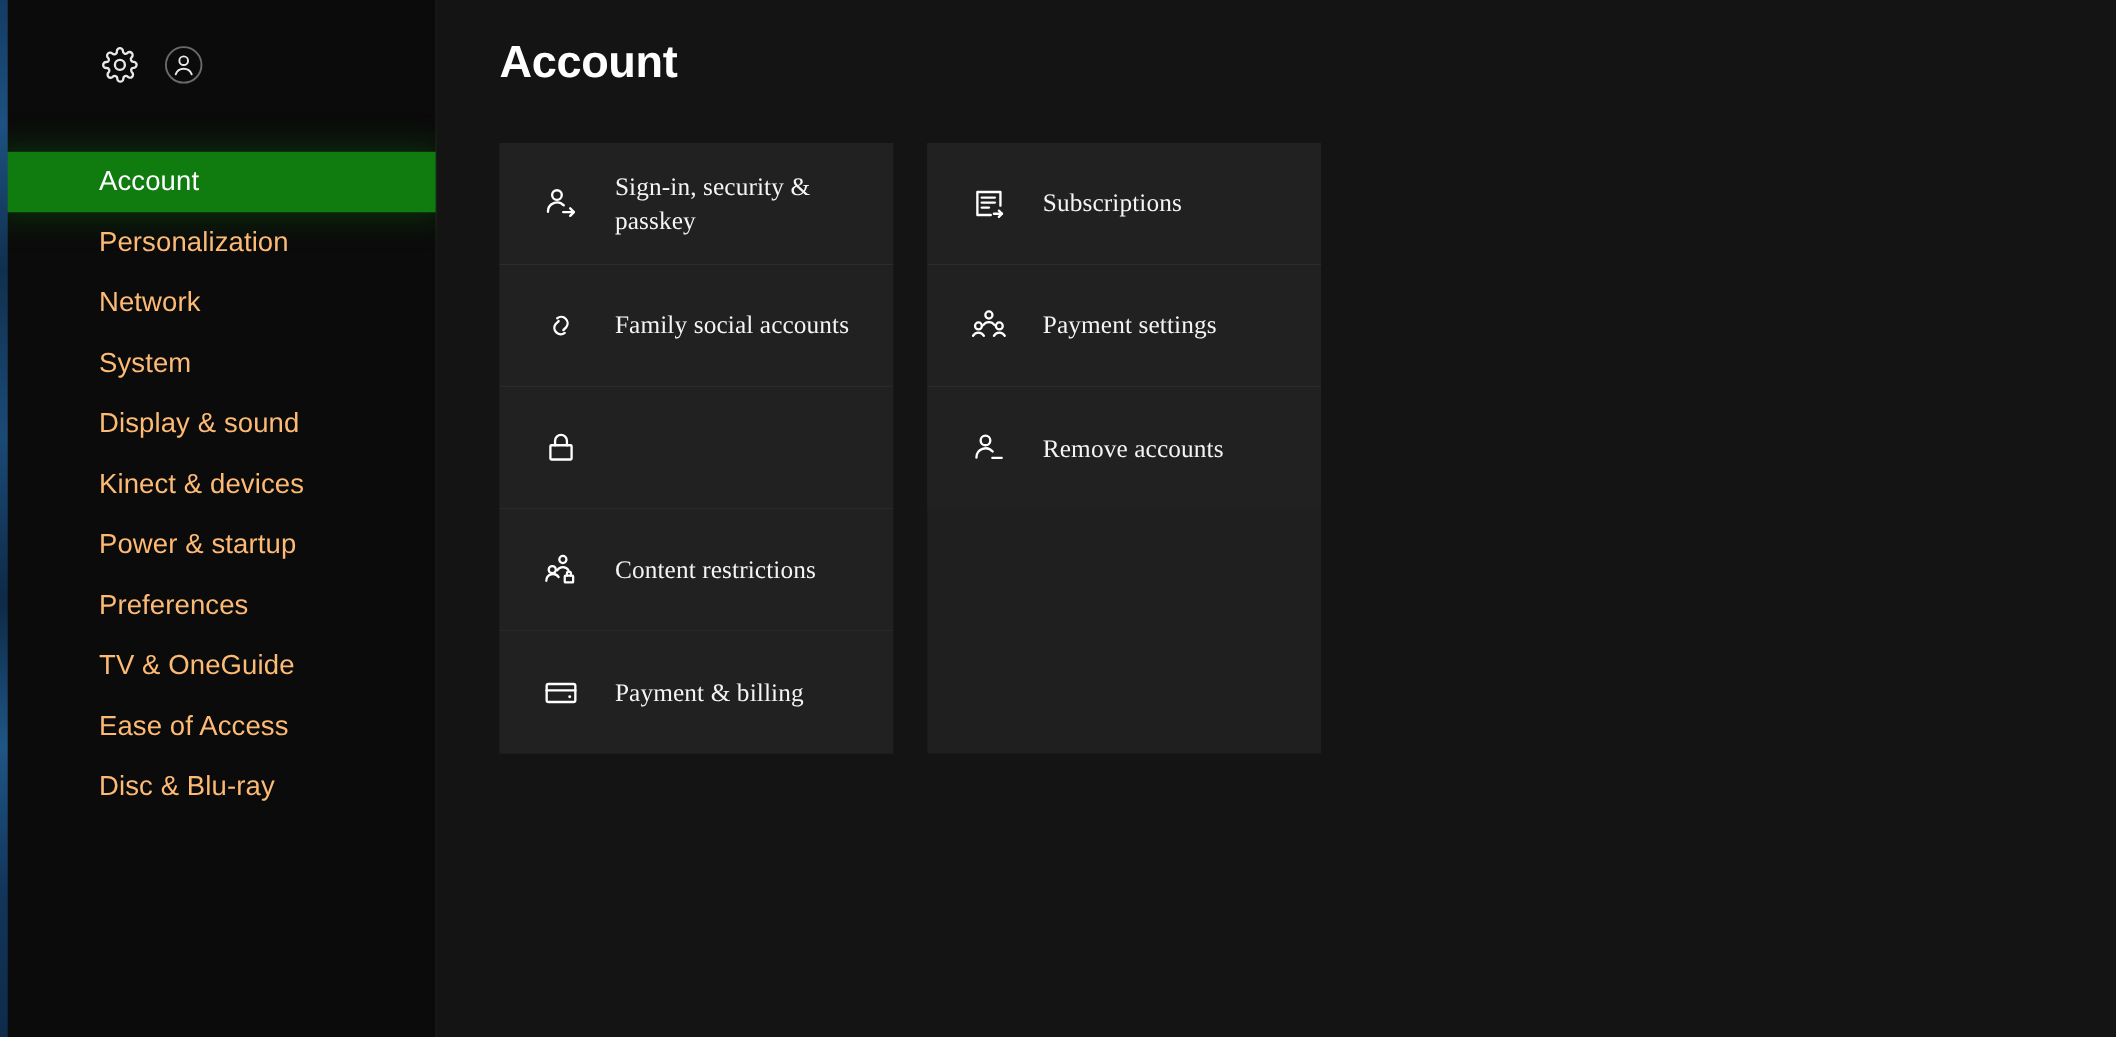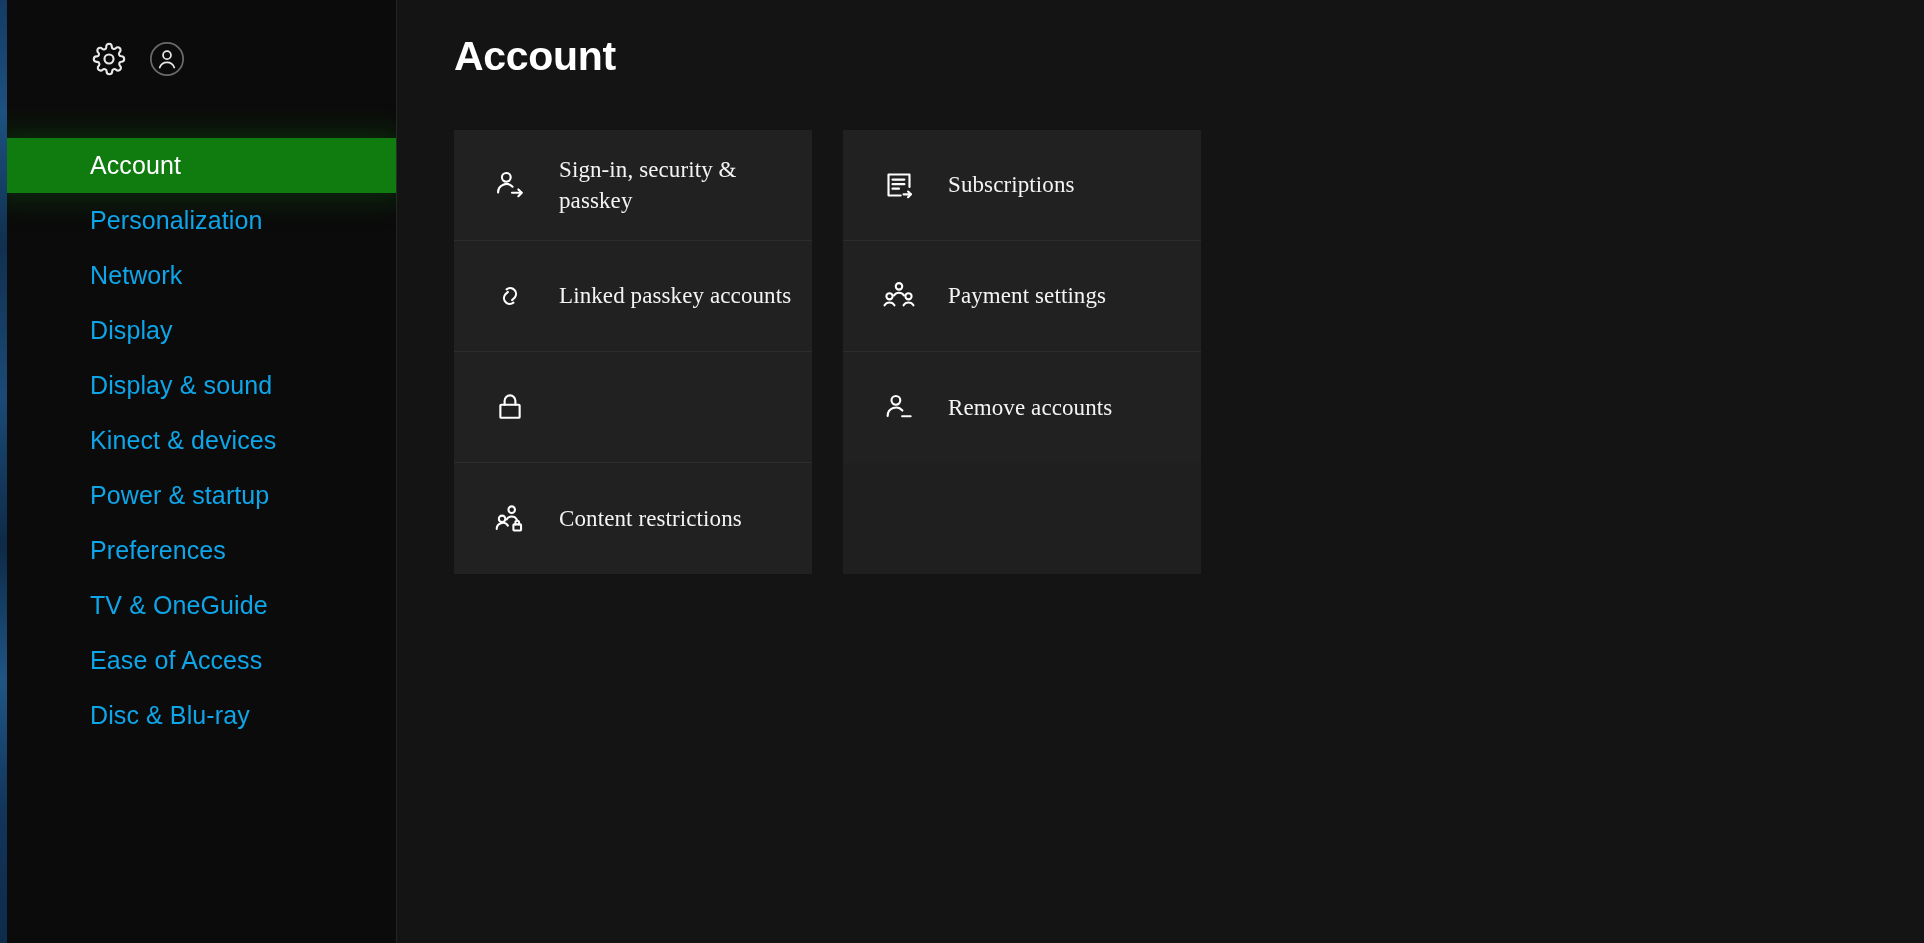--- a/index.html
+++ b/index.html
@@ -64,21 +64,21 @@
     padding-top: 20px;
   }
 
   .nav-item {
     height: 55px;
     display: flex;
     align-items: center;
     padding-left: 90px;
     font-size: 25px;
     font-weight: 400;
-    color: #0ea5e9;
+    color: #fdba74;
     letter-spacing: 0.1px;
     position: relative;
   }
 
   .nav-item.selected {
     background: #107c10;
     color: #ffffff;
     box-shadow: 0 0 28px 6px rgba(16,124,16,0.30);
   }
 
@@ -172,21 +172,21 @@
       <li class="nav-item selected">
         <span>Account</span>
       </li>
       <li class="nav-item">
         <span>Personalization</span>
       </li>
       <li class="nav-item">
         <span>Network</span>
       </li>
       <li class="nav-item">
-        <span>Display</span>
+        <span>System</span>
       </li>
       <li class="nav-item">
         <span>Display &amp; sound</span>
       </li>
       <li class="nav-item">
         <span>Kinect &amp; devices</span>
       </li>
       <li class="nav-item">
         <span>Power &amp; startup</span>
       </li>
@@ -225,21 +225,21 @@
           <span class="tile-label">Sign-in, security &amp; passkey</span>
         </div>
 
         <div class="tile">
           <span class="tile-icon">
             <svg width="34" height="34" viewBox="0 0 24 24" fill="none" stroke="currentColor" stroke-width="1.5" stroke-linecap="round" stroke-linejoin="round">
               <path d="M9.6 7.3A4.1 4.1 0 0 1 15.4 13l-1.9 1.9"></path>
               <path d="M14.4 16.7A4.1 4.1 0 0 1 8.6 11l1.9-1.9"></path>
             </svg>
           </span>
-          <span class="tile-label">Linked passkey accounts</span>
+          <span class="tile-label">Family social accounts</span>
         </div>
 
         <div class="tile">
           <span class="tile-icon">
             <svg width="34" height="34" viewBox="0 0 24 24" fill="none" stroke="currentColor" stroke-width="1.5" stroke-linecap="round" stroke-linejoin="round">
               <rect x="5.2" y="10.4" width="13.6" height="9.2" rx="0.6"></rect>
               <path d="M8.2 10.4V7.6a3.8 3.8 0 0 1 7.6 0v2.8"></path>
             </svg>
           </span>
         </div>
@@ -251,20 +251,30 @@
               <path d="M9.6 12.3a4.2 4.2 0 0 1 7.2 0"></path>
               <circle cx="6.4" cy="11.9" r="2.3"></circle>
               <path d="M2.6 19.1a4.3 4.3 0 0 1 7.9-2.4"></path>
               <rect x="14.4" y="15.8" width="5.4" height="4.3" rx="0.5"></rect>
               <path d="M15.8 15.8v-1.3a1.3 1.3 0 0 1 2.6 0v1.3"></path>
             </svg>
           </span>
           <span class="tile-label">Content restrictions</span>
         </div>
 
+        <div class="tile">
+          <span class="tile-icon">
+            <svg width="34" height="34" viewBox="0 0 24 24" fill="none" stroke="currentColor" stroke-width="1.5" stroke-linecap="round" stroke-linejoin="round">
+              <rect x="2.8" y="6.2" width="18.4" height="11.6" rx="1.2"></rect>
+              <path d="M2.8 10.3h18.4"></path>
+              <circle cx="17.6" cy="14.4" r="0.95" fill="currentColor" stroke="none"></circle>
+            </svg>
+          </span>
+          <span class="tile-label">Payment &amp; billing</span>
+        </div>
 
       </div>
 
       <div class="tile-column">
 
         <div class="tile">
           <span class="tile-icon">
             <svg width="34" height="34" viewBox="0 0 24 24" fill="none" stroke="currentColor" stroke-width="1.5" stroke-linecap="round" stroke-linejoin="round">
               <path d="M19.4 13.4V4.6H4.6v14.8h8.6"></path>
               <path d="M7.4 8.2h8.4"></path>

